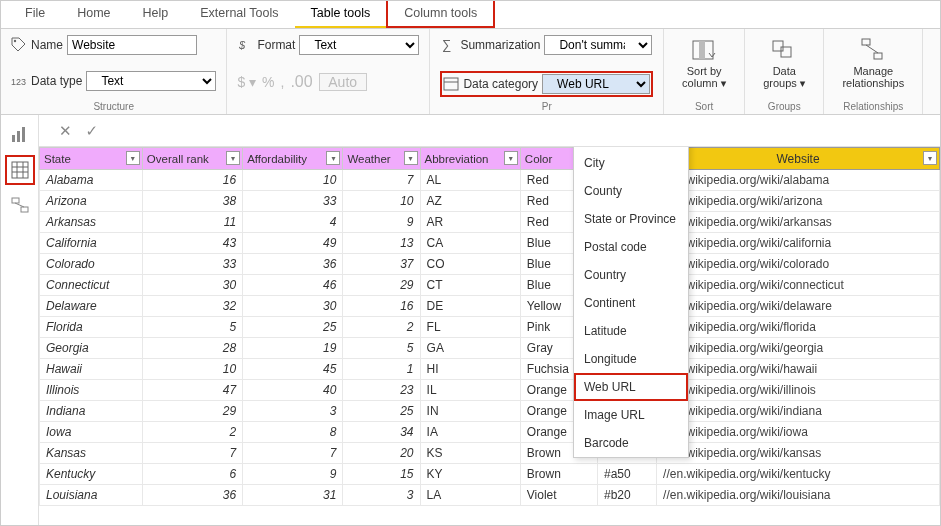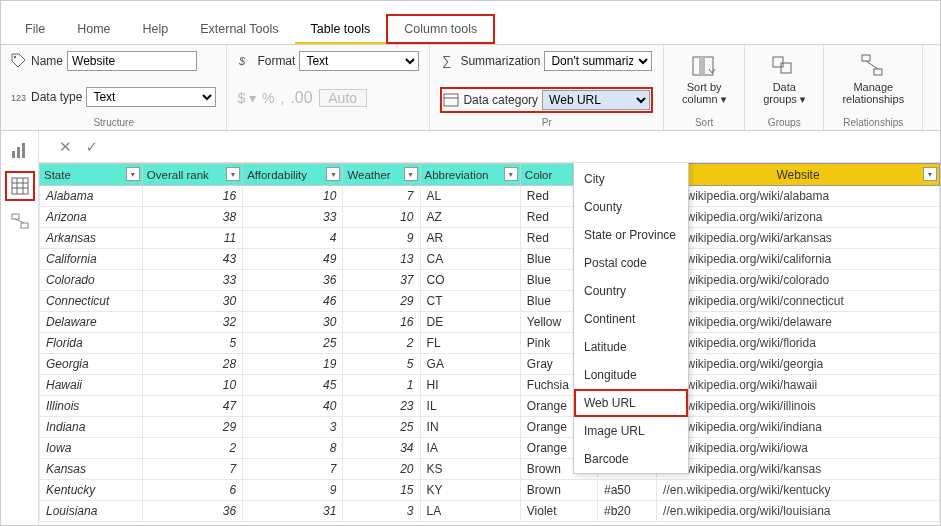--- a/index.html
+++ b/index.html
@@ -1,49 +1,49 @@
 <!DOCTYPE html>
 <html><head>
 <meta charset="utf-8">
 <style>
 * { box-sizing: border-box; margin: 0; padding: 0; font-family: "Segoe UI", Arial, sans-serif; }
 body { background: #fff; font-size: 12px; color: #333; }
 .app { width: 941px; height: 526px; border: 1px solid #ccc; overflow: hidden; position: relative; }
 
-.tabs { display: flex; border-bottom: 1px solid #d0d0d0; height: 44px; align-items: flex-end; padding-left: 8px; }
+.tabs { display: flex; border-bottom: 1px solid #d0d0d0; height: 28px; align-items: flex-end; padding-left: 8px; }
 .tab { padding: 6px 16px; font-size: 12.5px; color: #555; cursor: pointer; border-bottom: 2px solid transparent; }
 .tab.active { color: #000; border-bottom: 2px solid #f2c811; background: #fff; }
 .redbox { border: 2px solid #d1200f; }
 
 .ribbon { display: flex; border-bottom: 1px solid #d0d0d0; min-height: 86px; background: #fafafa; }
 .group { border-right: 1px solid #e0e0e0; padding: 6px 10px 2px; display: flex; flex-direction: column; justify-content: space-between; }
 .group-body { display: flex; flex-direction: column; gap: 16px; flex: 1; }
 .group-label { text-align: center; font-size: 10px; color: #777; padding-top: 2px; }
 .row { display: flex; align-items: center; gap: 4px; }
 .inp { border: 1px solid #999; height: 20px; padding: 0 4px; font-size: 12px; background: #fff; }
-.sel { border: 1px solid #999; height: 20px; font-size: 12px; background: #fff; padding: 0 2px; }
+.sel { border: 1px solid #999; height: 20px; font-size: 12px; background: #fff; padding: 0 10px; }
 .formatrow { display: flex; gap: 6px; align-items: center; color: #bbb; font-size: 14px; margin-top: 2px; }
 .autobox { border: 1px solid #ccc; color: #bbb; width: 48px; height: 18px; font-size: 14px; text-align: center; }
 
 .bigbtn { display: flex; flex-direction: column; align-items: center; justify-content: center; gap: 2px; padding: 2px 8px; cursor: pointer; min-width: 58px; }
 .bigbtn-label { font-size: 11px; text-align: center; line-height: 12px; }
 
 .icon16 { width: 16px; height: 16px; display: inline-block; }
 
 .content { display: flex; height: calc(100% - 114px); }
 .sidebar { width: 38px; border-right: 1px solid #e0e0e0; display: flex; flex-direction: column; align-items: center; padding-top: 4px; gap: 6px; }
 .sidebar-icon { width: 30px; height: 30px; display: flex; align-items: center; justify-content: center; cursor: pointer; }
 .sidebar-icon.selected { border: 2px solid #d1200f; }
 
 .main { flex: 1; display: flex; flex-direction: column; }
 .formula-bar { height: 32px; border-bottom: 1px solid #e0e0e0; display: flex; align-items: center; gap: 14px; padding-left: 20px; color: #888; font-size: 15px; }
 
 .grid { flex: 1; overflow: hidden; position: relative; }
 table { border-collapse: collapse; width: 100%; }
-th { background: #5eead4; border: 1px solid #ccc; padding: 3px 4px; font-size: 11.5px; text-align: left; font-weight: normal; position: relative; height: 22px; }
+th { background: #f0abfc; border: 1px solid #ccc; padding: 3px 4px; font-size: 11.5px; text-align: left; font-weight: normal; position: relative; height: 22px; }
 th.sel { background: #f2c811; }
 th .dd { position: absolute; right: 2px; top: 3px; width: 14px; height: 14px; border: 1px solid #999; background: #fff; font-size: 8px; display: flex; align-items: center; justify-content: center; color: #666; }
 td { border: 1px solid #e8e8e8; padding: 3px 6px; font-size: 12px; height: 21px; white-space: nowrap; overflow: hidden; }
 td.num { text-align: right; font-style: italic; }
 td.state { font-style: italic; }
 td.url { color: #444; }
 
 .dropdown { position: absolute; background: #fff; border: 1px solid #ccc; box-shadow: 2px 2px 6px rgba(0,0,0,0.15); z-index: 100; width: 116px; }
 .dropdown-item { padding: 7px 10px; font-size: 12px; color: #333; cursor: pointer; }
 .dropdown-item.highlighted { border: 2px solid #d1200f; padding: 5px 8px; }

